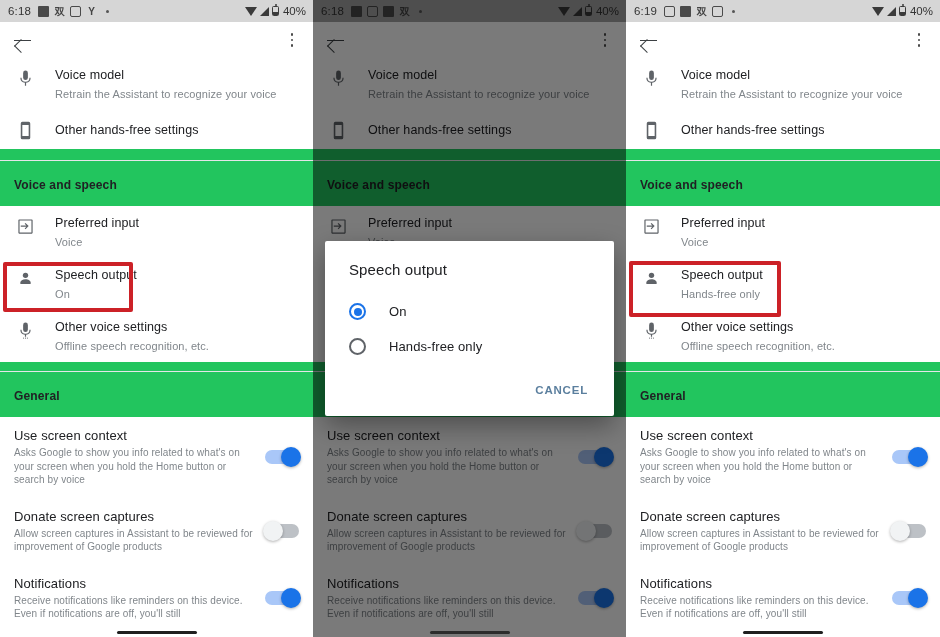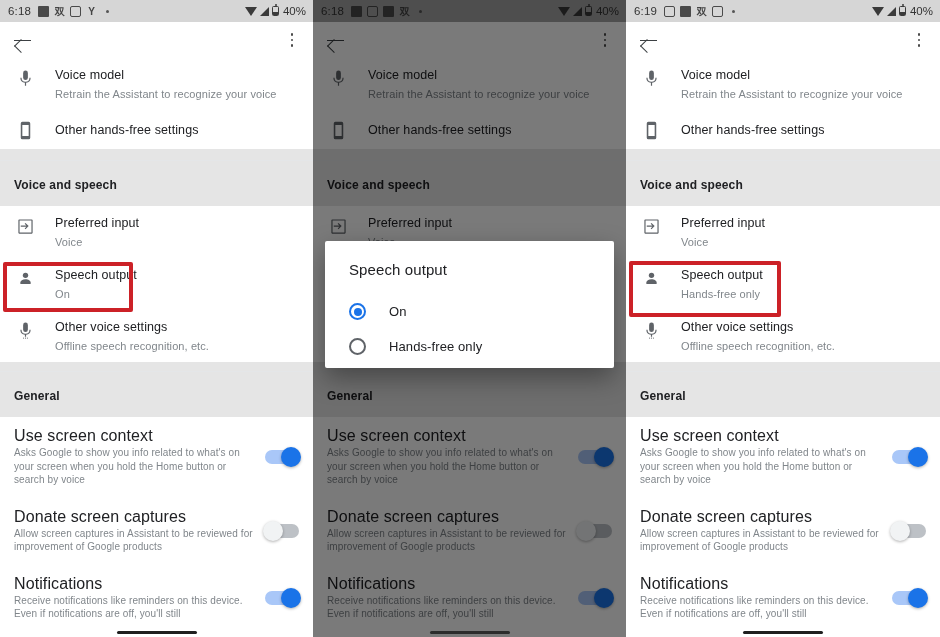--- a/index.html
+++ b/index.html
@@ -93,21 +93,21 @@
     content: ""; position: absolute; left: 1px; top: 5.5px;
     width: 9px; height: 9px;
     border-left: 1.6px solid #3c4043; border-bottom: 1.6px solid #3c4043;
     transform: rotate(45deg); transform-origin: left bottom;
   }
   .overflow { width: 16px; height: 20px; display: flex; flex-direction: column;
     align-items: center; justify-content: center; gap: 2.4px; cursor: pointer; }
   .overflow i { width: 2.8px; height: 2.8px; border-radius: 50%; background: #4a4a4a; display: block; }
 
   
-  .content { background: #e5e5e5; }
+  .content { background: #22c55e; }
   .row {
     display: flex;
     align-items: flex-start;
     padding: 9px 14px 9px 14px;
     background: #fff;
     position: relative;
   }
   .row .ic {
     width: 22px; flex: 0 0 22px;
     margin-right: 19px;
@@ -127,21 +127,21 @@
     padding: 17px 14px 14px 14px; letter-spacing: .15px;
   }
 
   
   .srow {
     display: flex; align-items: center;
     padding: 11px 14px 11px 14px;
     background: #fff;
   }
   .srow .txt { flex: 1 1 auto; padding-right: 12px; }
-  .srow .title { font-size: 16px; }
+  .srow .title { font-size: 13px; }
   .srow .sub { font-size: 10px; line-height: 13.5px; margin-top: 2px; }
   .toggle {
     flex: 0 0 auto; width: 34px; height: 14px; border-radius: 7px; position: relative;
     cursor: pointer;
   }
   .toggle.on { background: #a9c7f8; }
   .toggle.off { background: #bdc1c6; }
   .toggle .knob {
     position: absolute; top: -3px; width: 20px; height: 20px; border-radius: 50%;
     box-shadow: 0 1px 3px rgba(0,0,0,.3);
@@ -496,20 +496,23 @@
       <div class="dialog">
         <div class="dlg-title">Speech output</div>
         <div class="dlg-opt">
           <span class="radio sel"></span>
           <span class="lbl">On</span>
         </div>
         <div class="dlg-opt">
           <span class="radio"></span>
           <span class="lbl">Hands-free only</span>
         </div>
+        <div class="dlg-actions">
+          <button class="dlg-btn">CANCEL</button>
+        </div>
       </div>
 
       <div class="navbar dim">
           <span class="pill"></span>
         </div>
     </div>
   </div>
 
   <div class="panel p3">
     <div class="clip-bottom">

